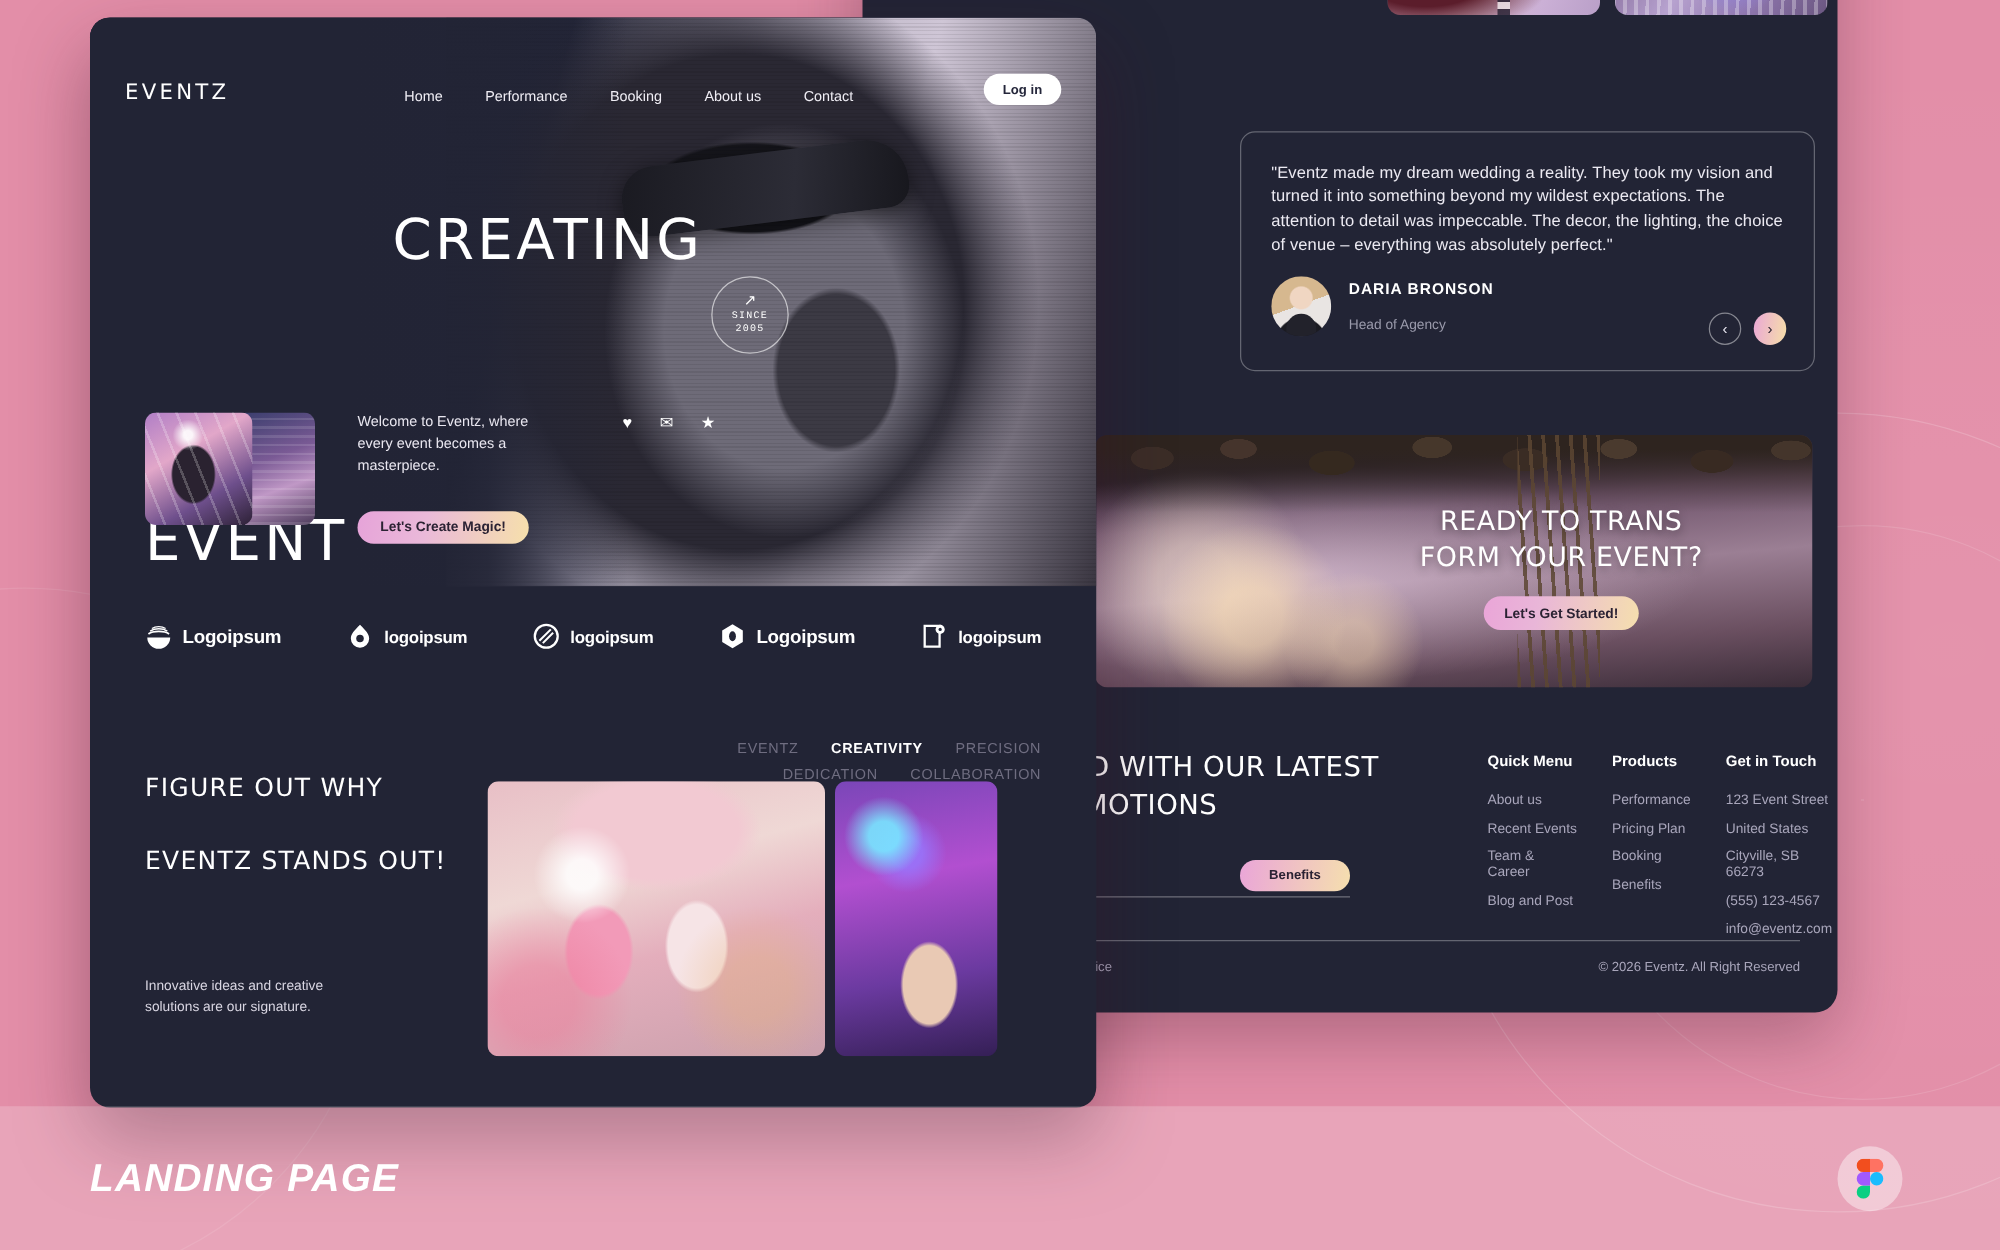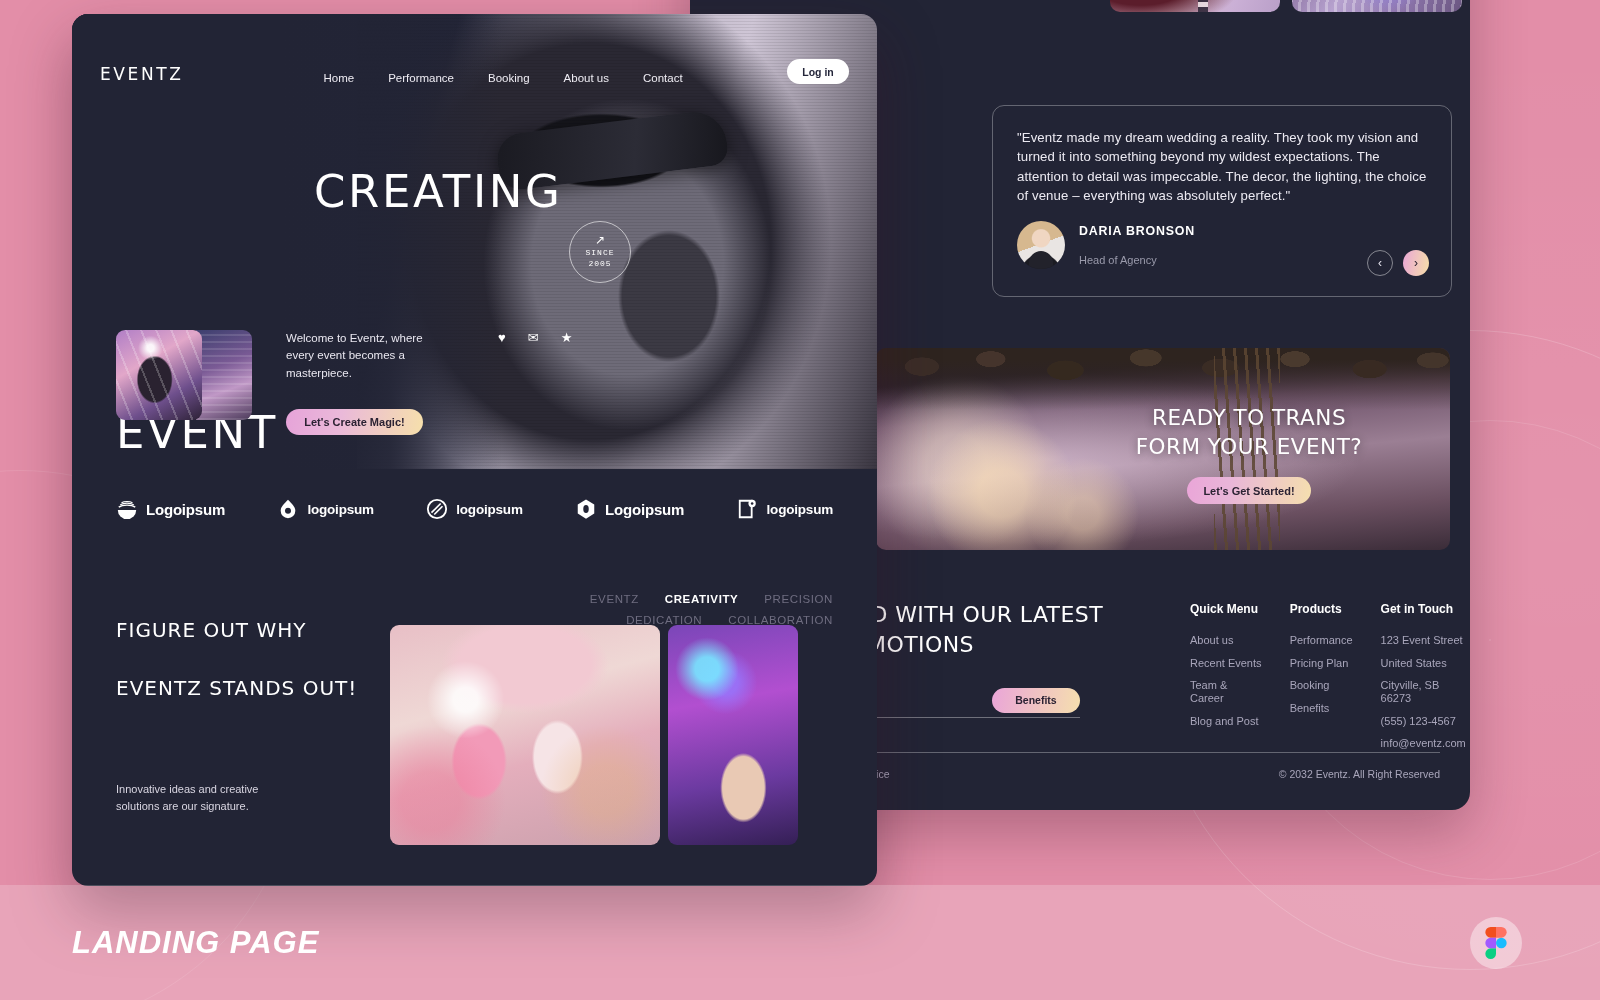--- a/index.html
+++ b/index.html
@@ -431,21 +431,21 @@
         <div class="fc-li">info@eventz.com</div>
       </div>
     </div>
 
     <div class="foot-rule"></div>
     <div class="foot-bottom">
       <div class="fb-links">
         <span class="fb-txt">Privacy Policy</span>
         <span class="fb-txt">Terms of Service</span>
       </div>
-      <span class="fb-txt">© 2032 Eventz. All Right Reserved</span>
+      <span class="fb-txt">© 2026 Eventz. All Right Reserved</span>
     </div>
 
   </div>
 </div>
 
 <div class="card-front">
 
   <div class="hero">
     <div class="hero-photo"></div>
     <div class="hero-glasses"></div>

